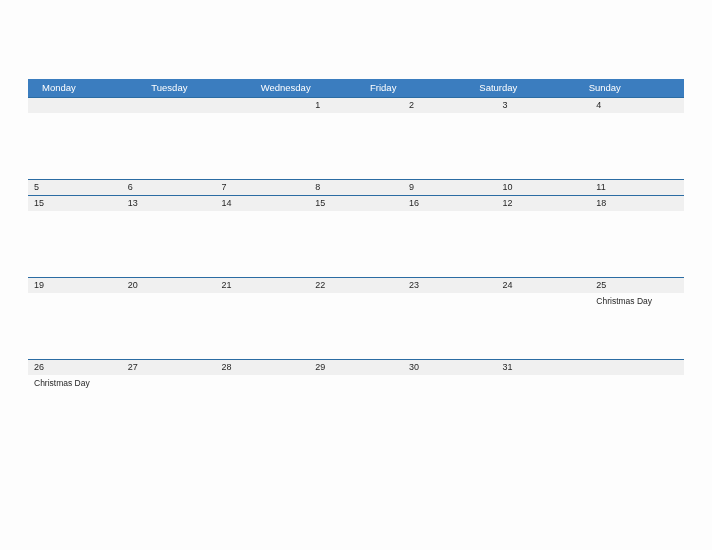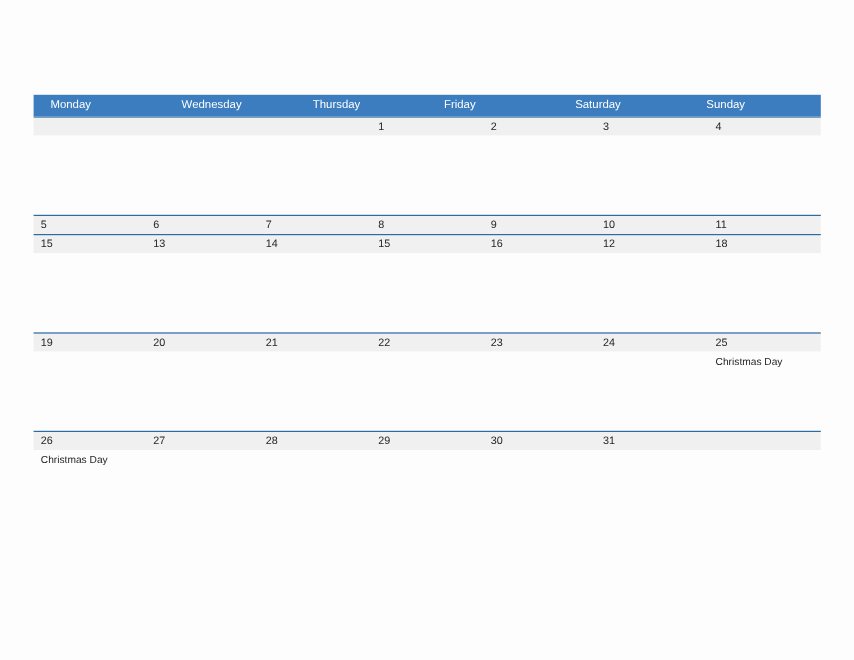--- a/index.html
+++ b/index.html
@@ -140,22 +140,22 @@
 </head>
 <body>
 
 <div class="page">
 
 
   <div class="calendar">
 
     <div class="weekday-header">
       <div class="weekday-cell">Monday</div>
+      <div class="weekday-cell">Tuesday</div>
       <div class="weekday-cell">Wednesday</div>
-      <div class="weekday-cell">Thursday</div>
       <div class="weekday-cell">Friday</div>
       <div class="weekday-cell">Saturday</div>
       <div class="weekday-cell">Sunday</div>
     </div>
 
     <div class="week-row">
       <div class="week-dates">
         <div class="date-cell"></div>
         <div class="date-cell"></div>
         <div class="date-cell"></div>

